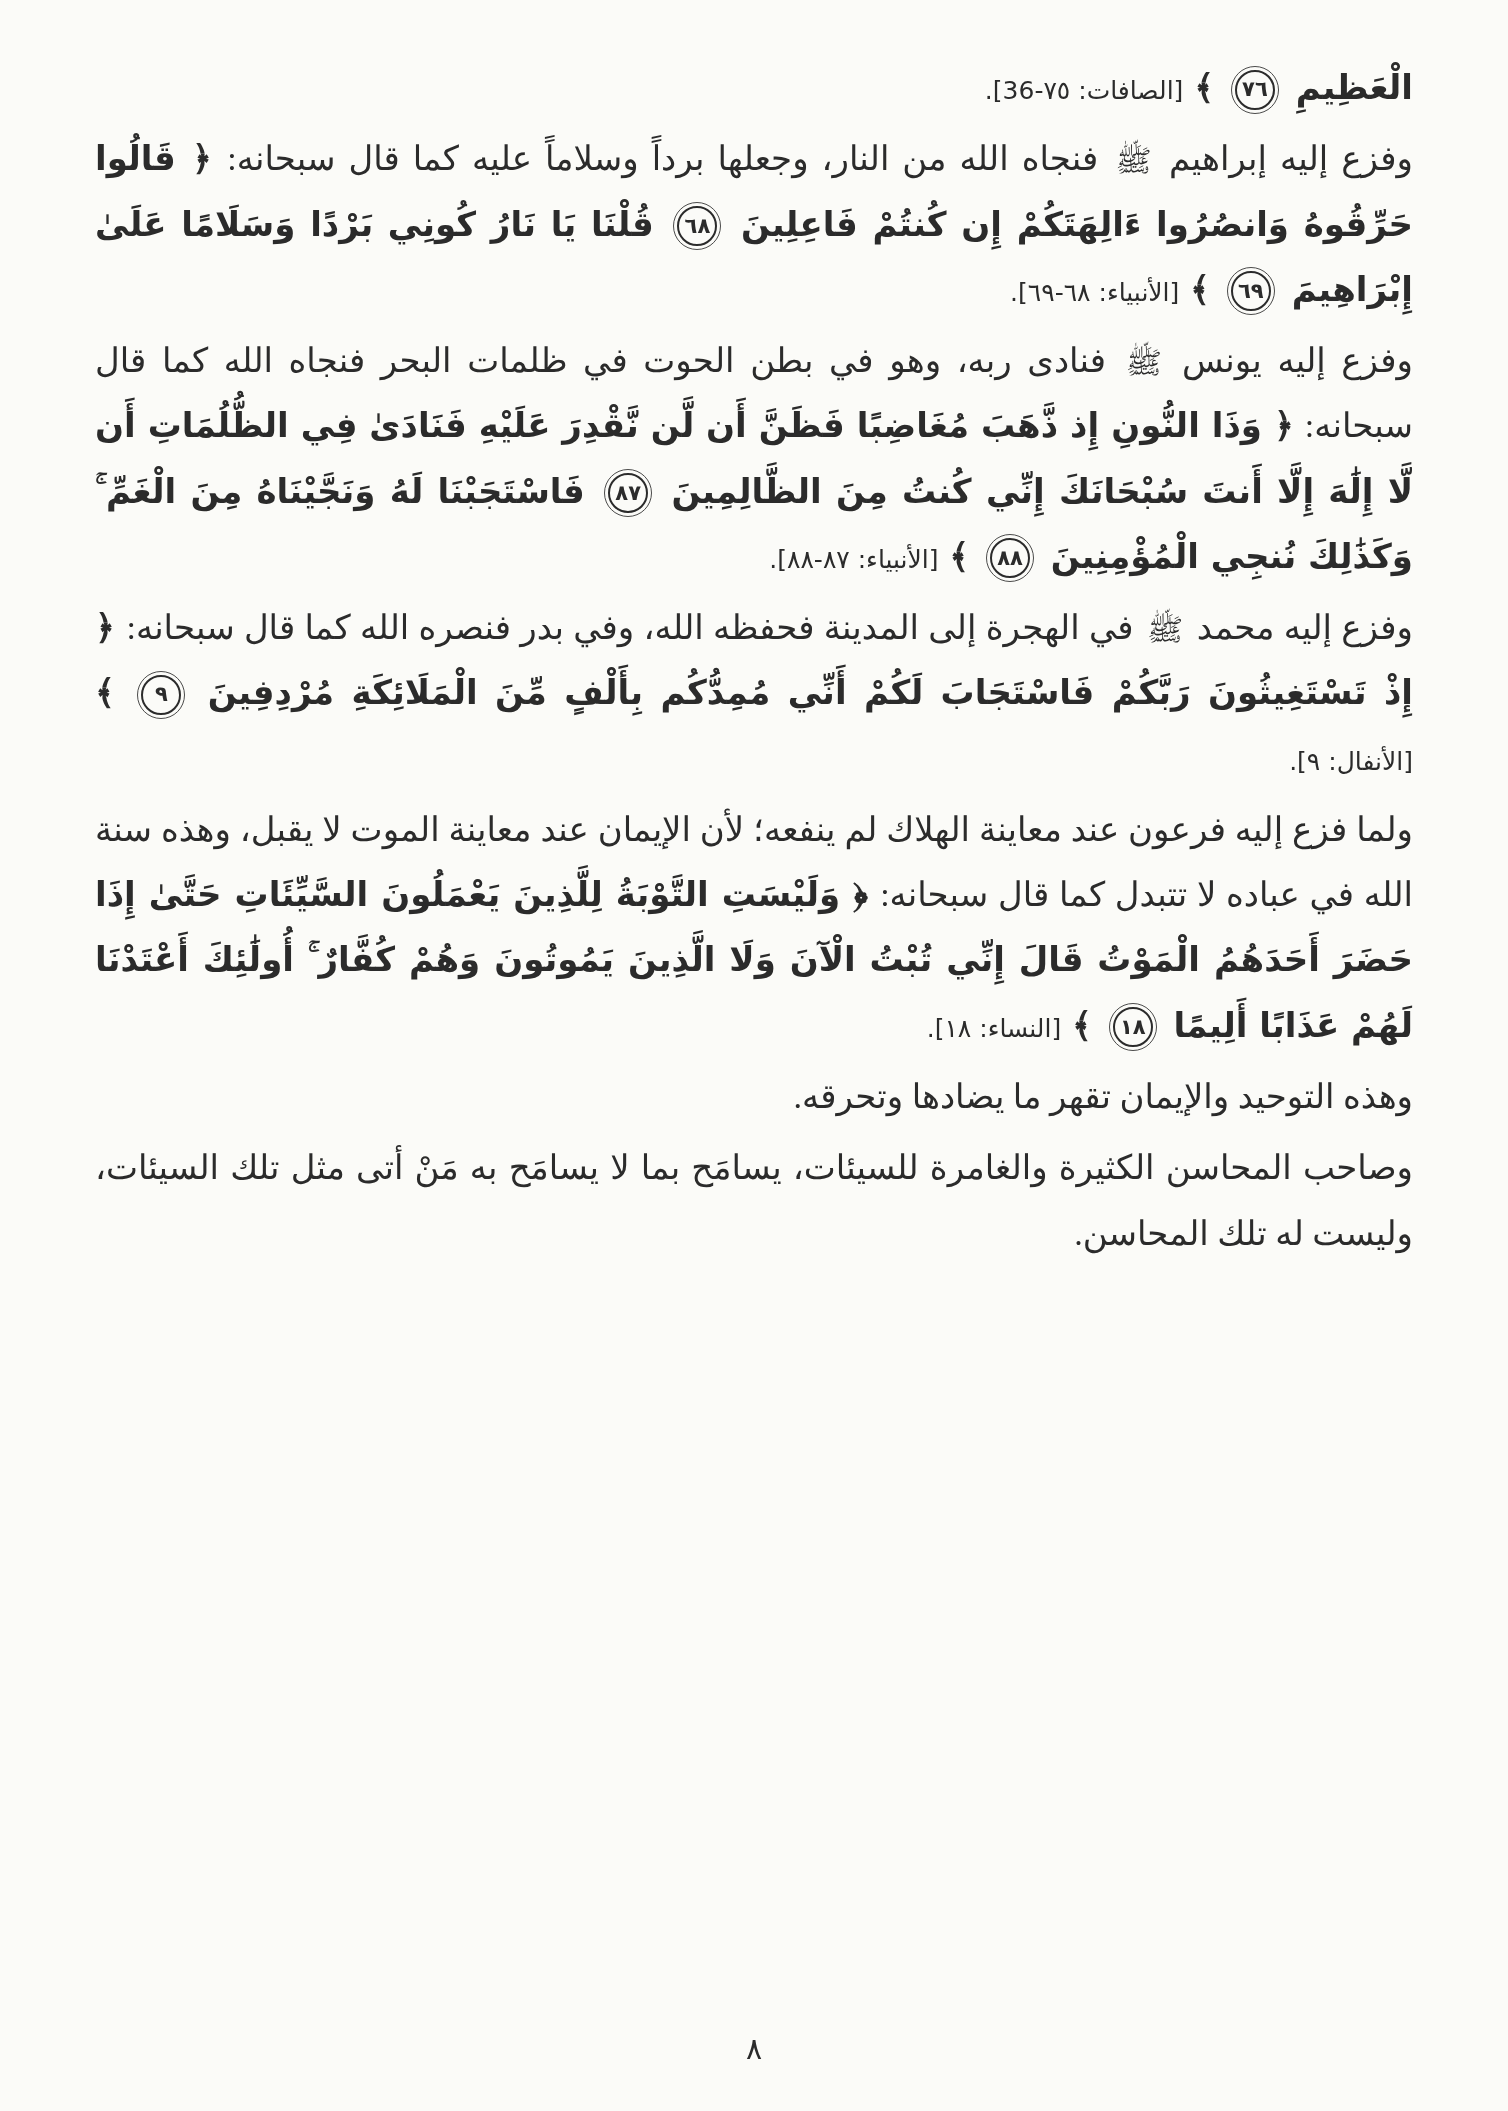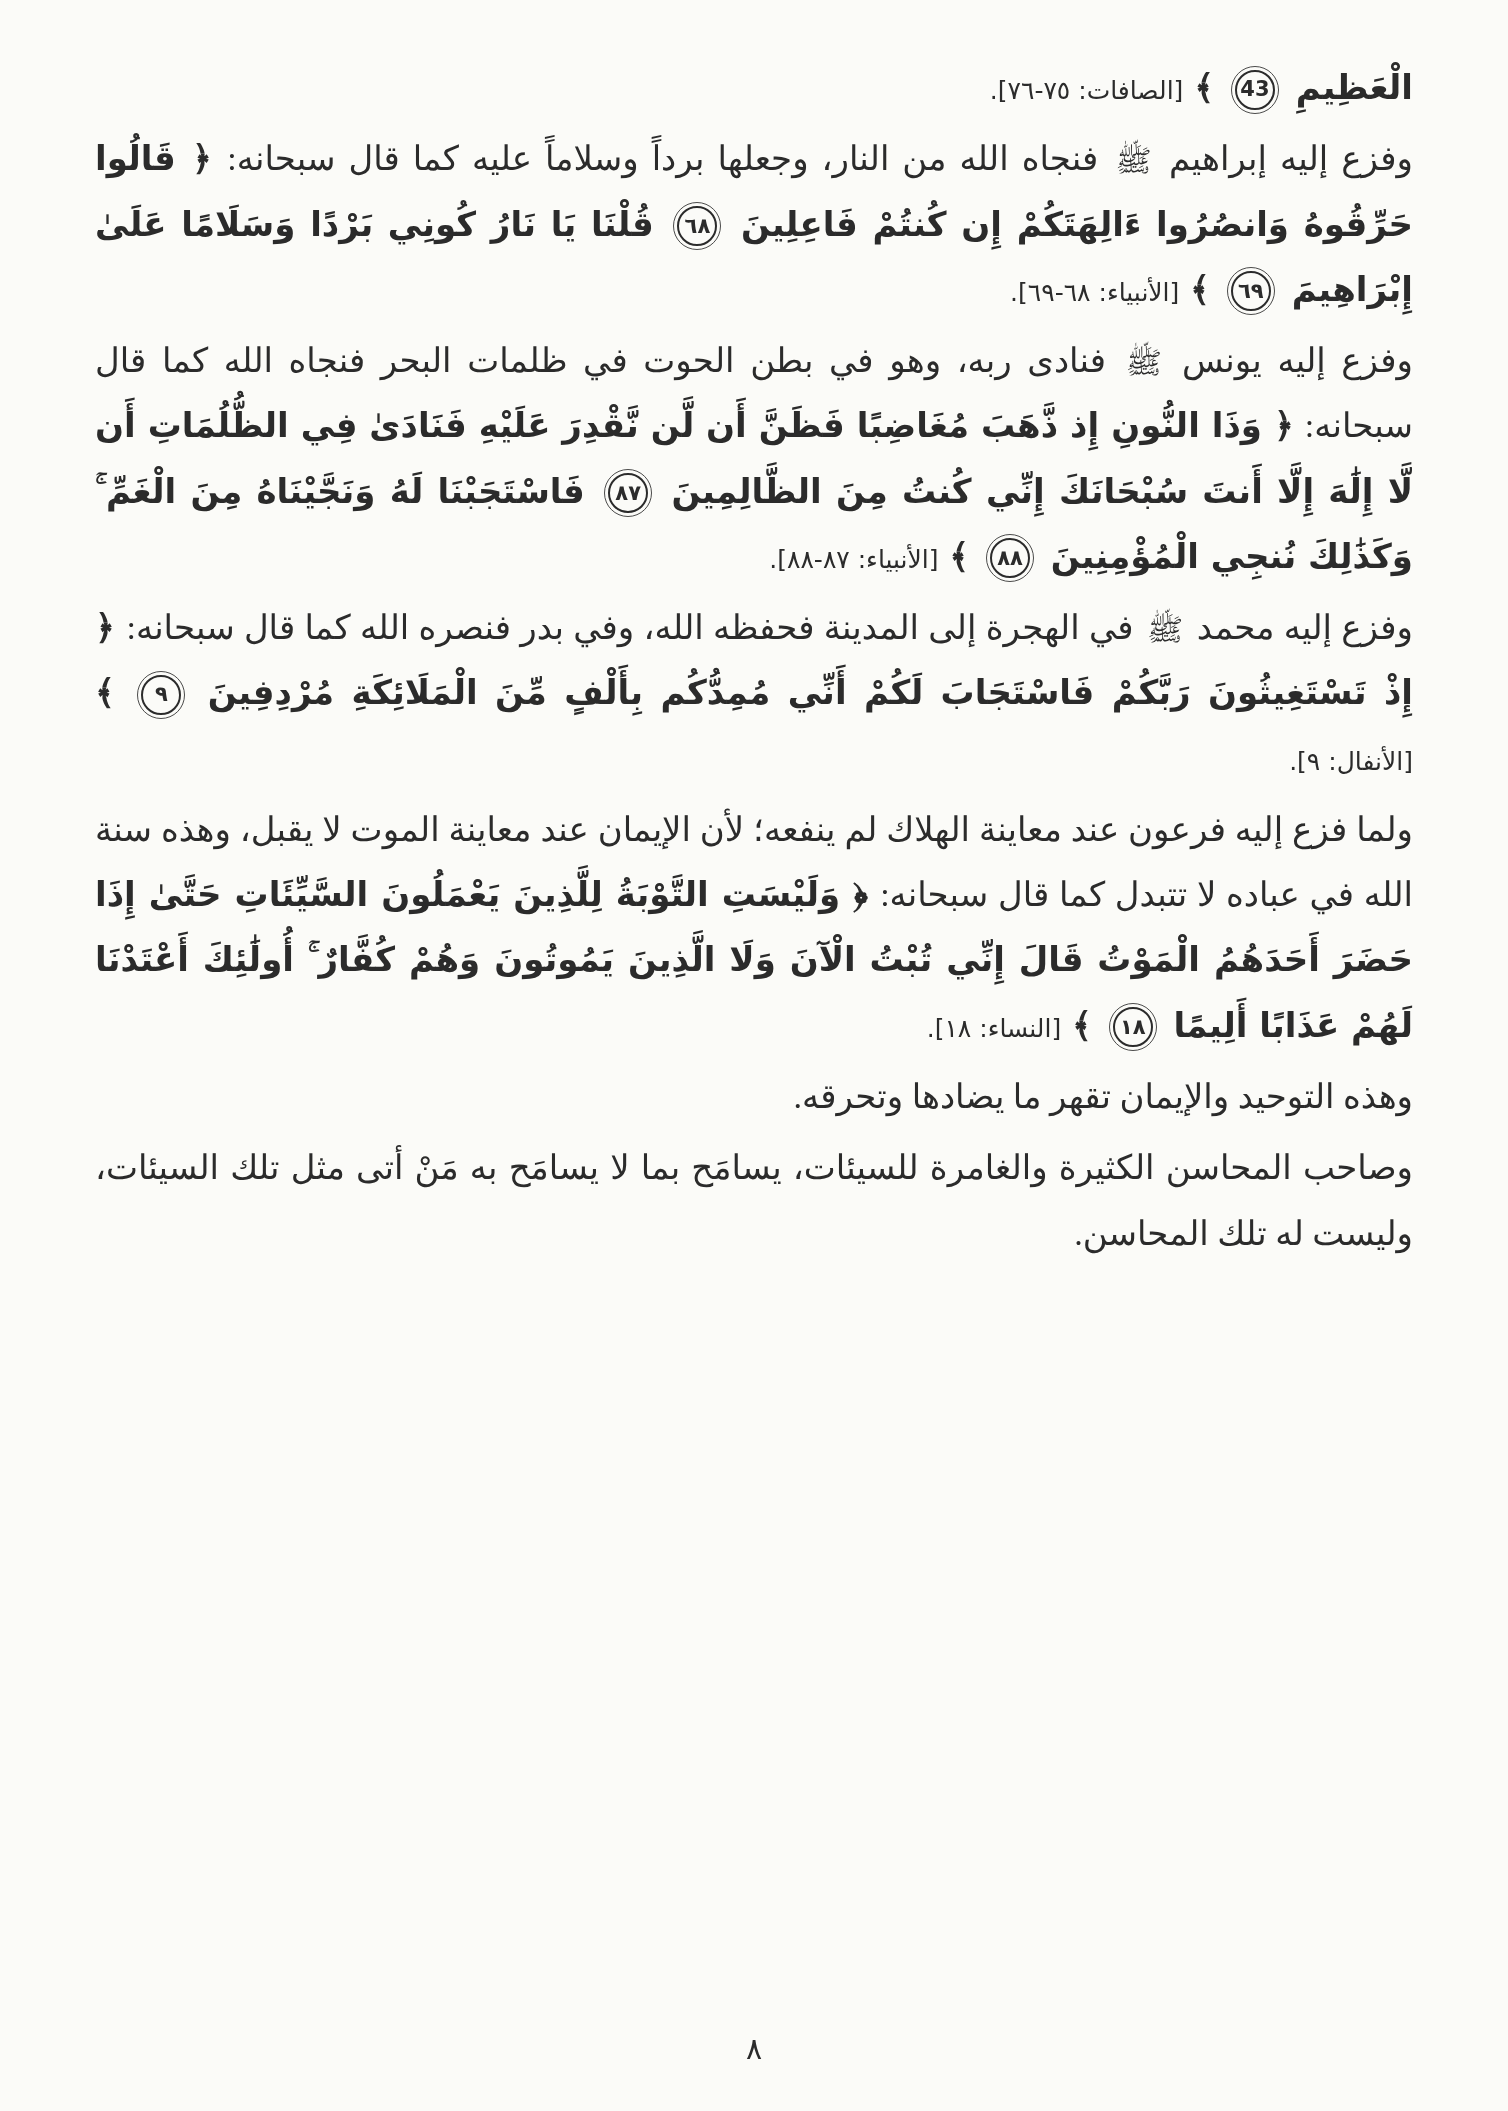--- a/index.html
+++ b/index.html
@@ -83,21 +83,21 @@
     text-align:center;
     font-size:30px;
     padding-top:20px;
   }
 </style>
 </head>
 <body>
 
 <div class="page">
   <main class="body-area">
-      <p class="para first-line"><span class="quran">الْعَظِيمِ</span> <span class="ayah">43</span> <span class="quran">﴾</span> <span class="citation">[الصافات: ٧٥-٧٦].</span></p>
+      <p class="para first-line"><span class="quran">الْعَظِيمِ</span> <span class="ayah">٧٦</span> <span class="quran">﴾</span> <span class="citation">[الصافات: ٧٥-36].</span></p>
       <p class="para"><span class="body-text">وفزع إليه إبراهيم</span> <span class="saw">ﷺ</span> <span class="body-text">فنجاه الله من النار، وجعلها برداً وسلاماً عليه كما قال سبحانه:</span> <span class="quran">﴿ قَالُوا حَرِّقُوهُ وَانصُرُوا ءَالِهَتَكُمْ إِن كُنتُمْ فَاعِلِينَ</span> <span class="ayah">٦٨</span> <span class="quran">قُلْنَا يَا نَارُ كُونِي بَرْدًا وَسَلَامًا عَلَىٰ إِبْرَاهِيمَ</span> <span class="ayah">٦٩</span> <span class="quran">﴾</span> <span class="citation">[الأنبياء: ٦٨-٦٩].</span></p>
       <p class="para"><span class="body-text">وفزع إليه يونس</span> <span class="saw">ﷺ</span> <span class="body-text">فنادى ربه، وهو في بطن الحوت في ظلمات البحر فنجاه الله كما قال سبحانه:</span> <span class="quran">﴿ وَذَا النُّونِ إِذ ذَّهَبَ مُغَاضِبًا فَظَنَّ أَن لَّن نَّقْدِرَ عَلَيْهِ فَنَادَىٰ فِي الظُّلُمَاتِ أَن لَّا إِلَٰهَ إِلَّا أَنتَ سُبْحَانَكَ إِنِّي كُنتُ مِنَ الظَّالِمِينَ</span> <span class="ayah">٨٧</span> <span class="quran">فَاسْتَجَبْنَا لَهُ وَنَجَّيْنَاهُ مِنَ الْغَمِّ ۚ وَكَذَٰلِكَ نُنجِي الْمُؤْمِنِينَ</span> <span class="ayah">٨٨</span> <span class="quran">﴾</span> <span class="citation">[الأنبياء: ٨٧-٨٨].</span></p>
       <p class="para"><span class="body-text">وفزع إليه محمد</span> <span class="saw">ﷺ</span> <span class="body-text">في الهجرة إلى المدينة فحفظه الله، وفي بدر فنصره الله كما قال سبحانه:</span> <span class="quran">﴿ إِذْ تَسْتَغِيثُونَ رَبَّكُمْ فَاسْتَجَابَ لَكُمْ أَنِّي مُمِدُّكُم بِأَلْفٍ مِّنَ الْمَلَائِكَةِ مُرْدِفِينَ</span> <span class="ayah">٩</span> <span class="quran">﴾</span> <span class="citation">[الأنفال: ٩].</span></p>
       <p class="para"><span class="body-text">ولما فزع إليه فرعون عند معاينة الهلاك لم ينفعه؛ لأن الإيمان عند معاينة الموت لا يقبل، وهذه سنة الله في عباده لا تتبدل كما قال سبحانه:</span> <span class="quran">﴿ وَلَيْسَتِ التَّوْبَةُ لِلَّذِينَ يَعْمَلُونَ السَّيِّئَاتِ حَتَّىٰ إِذَا حَضَرَ أَحَدَهُمُ الْمَوْتُ قَالَ إِنِّي تُبْتُ الْآنَ وَلَا الَّذِينَ يَمُوتُونَ وَهُمْ كُفَّارٌ ۚ أُولَٰئِكَ أَعْتَدْنَا لَهُمْ عَذَابًا أَلِيمًا</span> <span class="ayah">١٨</span> <span class="quran">﴾</span> <span class="citation">[النساء: ١٨].</span></p>
       <p class="para"><span class="body-text">وهذه التوحيد والإيمان تقهر ما يضادها وتحرقه.</span></p>
       <p class="para"><span class="body-text">وصاحب المحاسن الكثيرة والغامرة للسيئات، يسامَح بما لا يسامَح به مَنْ أتى مثل تلك السيئات، وليست له تلك المحاسن.</span></p>
     </main>
   <footer class="footer">
     <span>٨</span>
   </footer>

